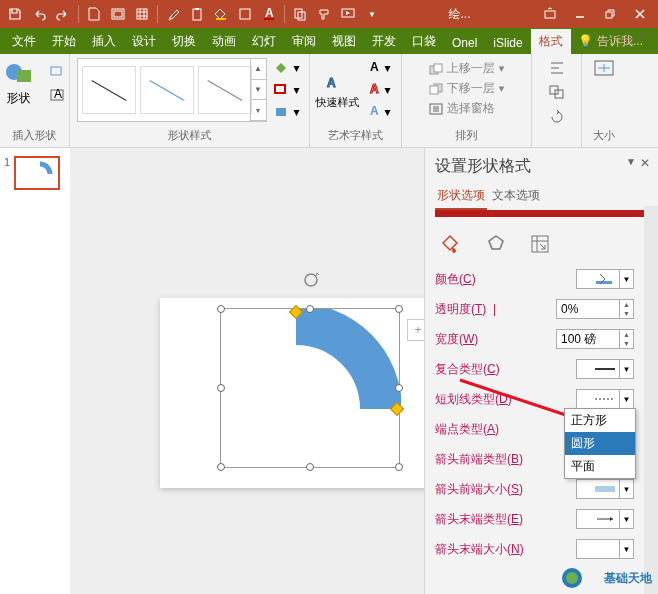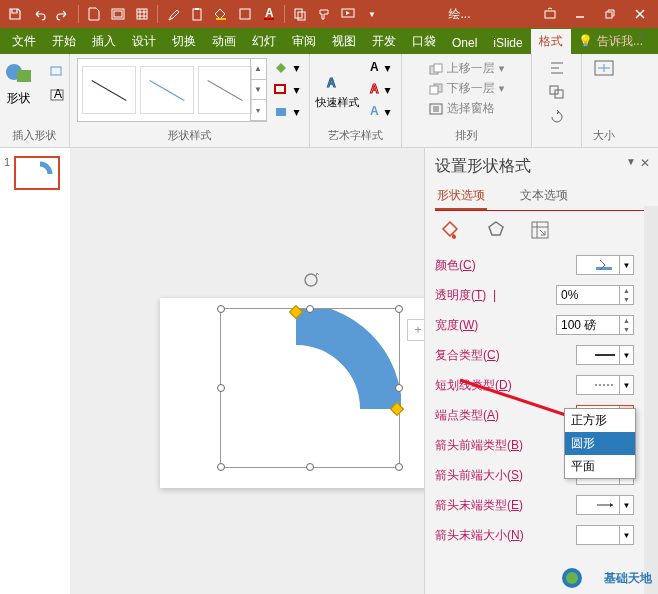--- a/index.html
+++ b/index.html
@@ -45,21 +45,21 @@
 .handle{position:absolute;width:8px;height:8px;background:#fff;border:1px solid #666;border-radius:50%}
 .h-nw{left:-4px;top:-4px}.h-n{left:50%;top:-4px;margin-left:-4px}.h-ne{right:-4px;top:-4px}
 .h-w{left:-4px;top:50%;margin-top:-4px}.h-e{right:-4px;top:50%;margin-top:-4px}
 .h-sw{left:-4px;bottom:-4px}.h-s{left:50%;bottom:-4px;margin-left:-4px}.h-se{right:-4px;bottom:-4px}
 .yhandle{position:absolute;width:10px;height:10px;background:#ffc000;border:1px solid #b38600;transform:rotate(45deg)}
 .rotate-handle{position:absolute;left:50%;top:-38px;margin-left:-8px;color:#888}
 .plus-btn{position:absolute;right:-30px;top:10px;width:22px;height:22px;border:1px solid #ccc;background:#fff;display:flex;align-items:center;justify-content:center;color:#999}
 .panel{width:234px;background:#f3f3f3;border-left:1px solid #d4d4d4;padding:8px 10px;position:relative}
 .panel-title{color:#444;font-size:16px;margin-bottom:6px}
 .panel-close{position:absolute;right:8px;top:8px;display:flex;gap:4px}
-.panel-tabs{display:flex;gap:31px;border-bottom:1px solid #b91c1c;}
+.panel-tabs{display:flex;gap:3px;border-bottom:7px solid #b91c1c;margin-bottom:8px}
 .ptab{padding:4px 2px;color:#666;cursor:pointer}
 .ptab.active{color:#b7472a;border-bottom:2px solid #b7472a}
 .panel-icons{display:flex;gap:18px;padding:6px 4px 12px}
 .picon{width:26px;height:26px;display:flex;align-items:center;justify-content:center}
 .prop-list{display:flex;flex-direction:column;gap:10px;padding-right:14px}
 .prop-row{display:flex;align-items:center;justify-content:space-between;gap:8px}
 .prop-label{color:#be185d;white-space:nowrap}
 .prop-label .ul{text-decoration:underline}
 .prop-ctrl{width:78px;height:20px;border:1px solid #ababab;background:#fff;display:flex;align-items:center;padding:0 4px;position:relative;font-size:11px}
 .prop-ctrl .spin{position:absolute;right:0;top:0;width:14px;height:100%;border-left:1px solid #ababab;display:flex;flex-direction:column}

